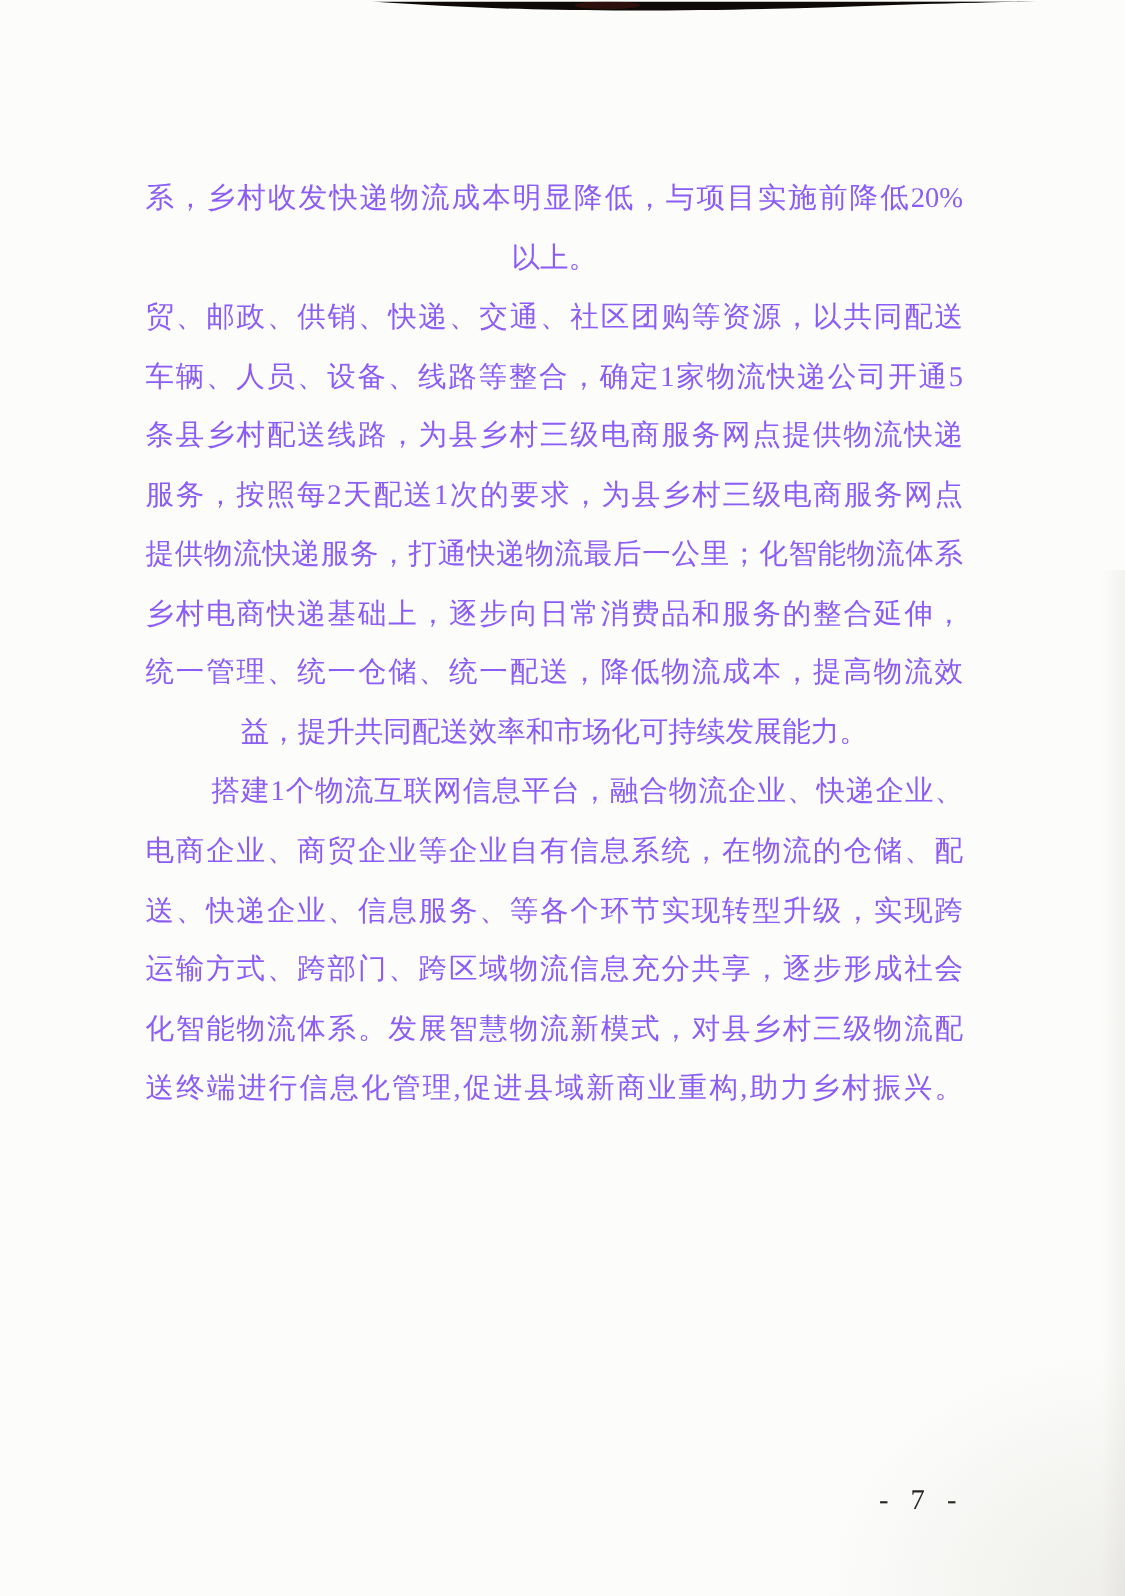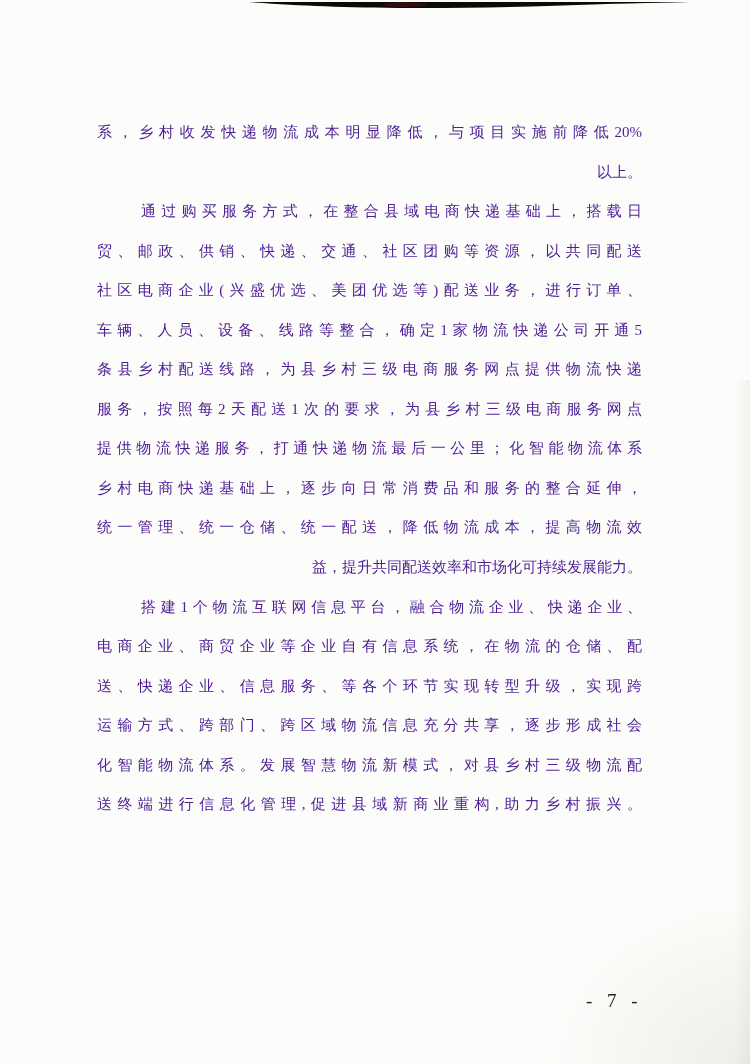--- a/index.html
+++ b/index.html
@@ -32,28 +32,28 @@
   #scan-artifact-top {
     position: absolute;
     top: 0; left: 0; width: 750px; height: 12px;
   }
   
   #page-text {
     position: absolute;
     left: 97px;
     top: 113px;
     width: 545px;
-    color: #4c1d95;
-    font-size: 15px;
+    color: #8b5cf6;
+    font-size: 19px;
   }
   .line {
     height: 39.55px;
     line-height: 39.55px;
     overflow: hidden;
-    text-align: right;
+    text-align: center;
   }
   .line.j {
     text-align: justify;
     text-align-last: justify;
     text-justify: inter-character;
   }
   .line.ind {
     text-indent: 44px;
   }
   
@@ -76,23 +76,21 @@
     <svg width="750" height="12" viewBox="0 0 750 12">
       <path d="M248,0 C300,3.5 340,5.5 410,6 C480,6.2 540,4.5 600,2.2 C635,1.2 660,0.6 690,0 L248,0 Z" fill="#0d0a08"></path>
       <ellipse cx="405" cy="2.5" rx="22" ry="2.5" fill="#4a1410" opacity="0.55"></ellipse>
       <path d="M600,1.8 C640,1 665,0.5 692,0 L600,0 Z" fill="#0d0a08" opacity="0.45"></path>
     </svg>
   </div>
 
   <div id="page-text">
       <div class="line j">系，乡村收发快递物流成本明显降低，与项目实施前降低20%</div>
       <div class="line">以上。</div>
-      <div class="line j ind">通过购买服务方式，在整合县域电商快递基础上，搭载日</div>
       <div class="line j">贸、邮政、供销、快递、交通、社区团购等资源，以共同配送</div>
-      <div class="line j">社区电商企业(兴盛优选、美团优选等)配送业务，进行订单、</div>
       <div class="line j">车辆、人员、设备、线路等整合，确定1家物流快递公司开通5</div>
       <div class="line j">条县乡村配送线路，为县乡村三级电商服务网点提供物流快递</div>
       <div class="line j">服务，按照每2天配送1次的要求，为县乡村三级电商服务网点</div>
       <div class="line j">提供物流快递服务，打通快递物流最后一公里；化智能物流体系</div>
       <div class="line j">乡村电商快递基础上，逐步向日常消费品和服务的整合延伸，</div>
       <div class="line j">统一管理、统一仓储、统一配送，降低物流成本，提高物流效</div>
       <div class="line">益，提升共同配送效率和市场化可持续发展能力。</div>
       <div class="line j ind">搭建1个物流互联网信息平台，融合物流企业、快递企业、</div>
       <div class="line j">电商企业、商贸企业等企业自有信息系统，在物流的仓储、配</div>
       <div class="line j">送、快递企业、信息服务、等各个环节实现转型升级，实现跨</div>

